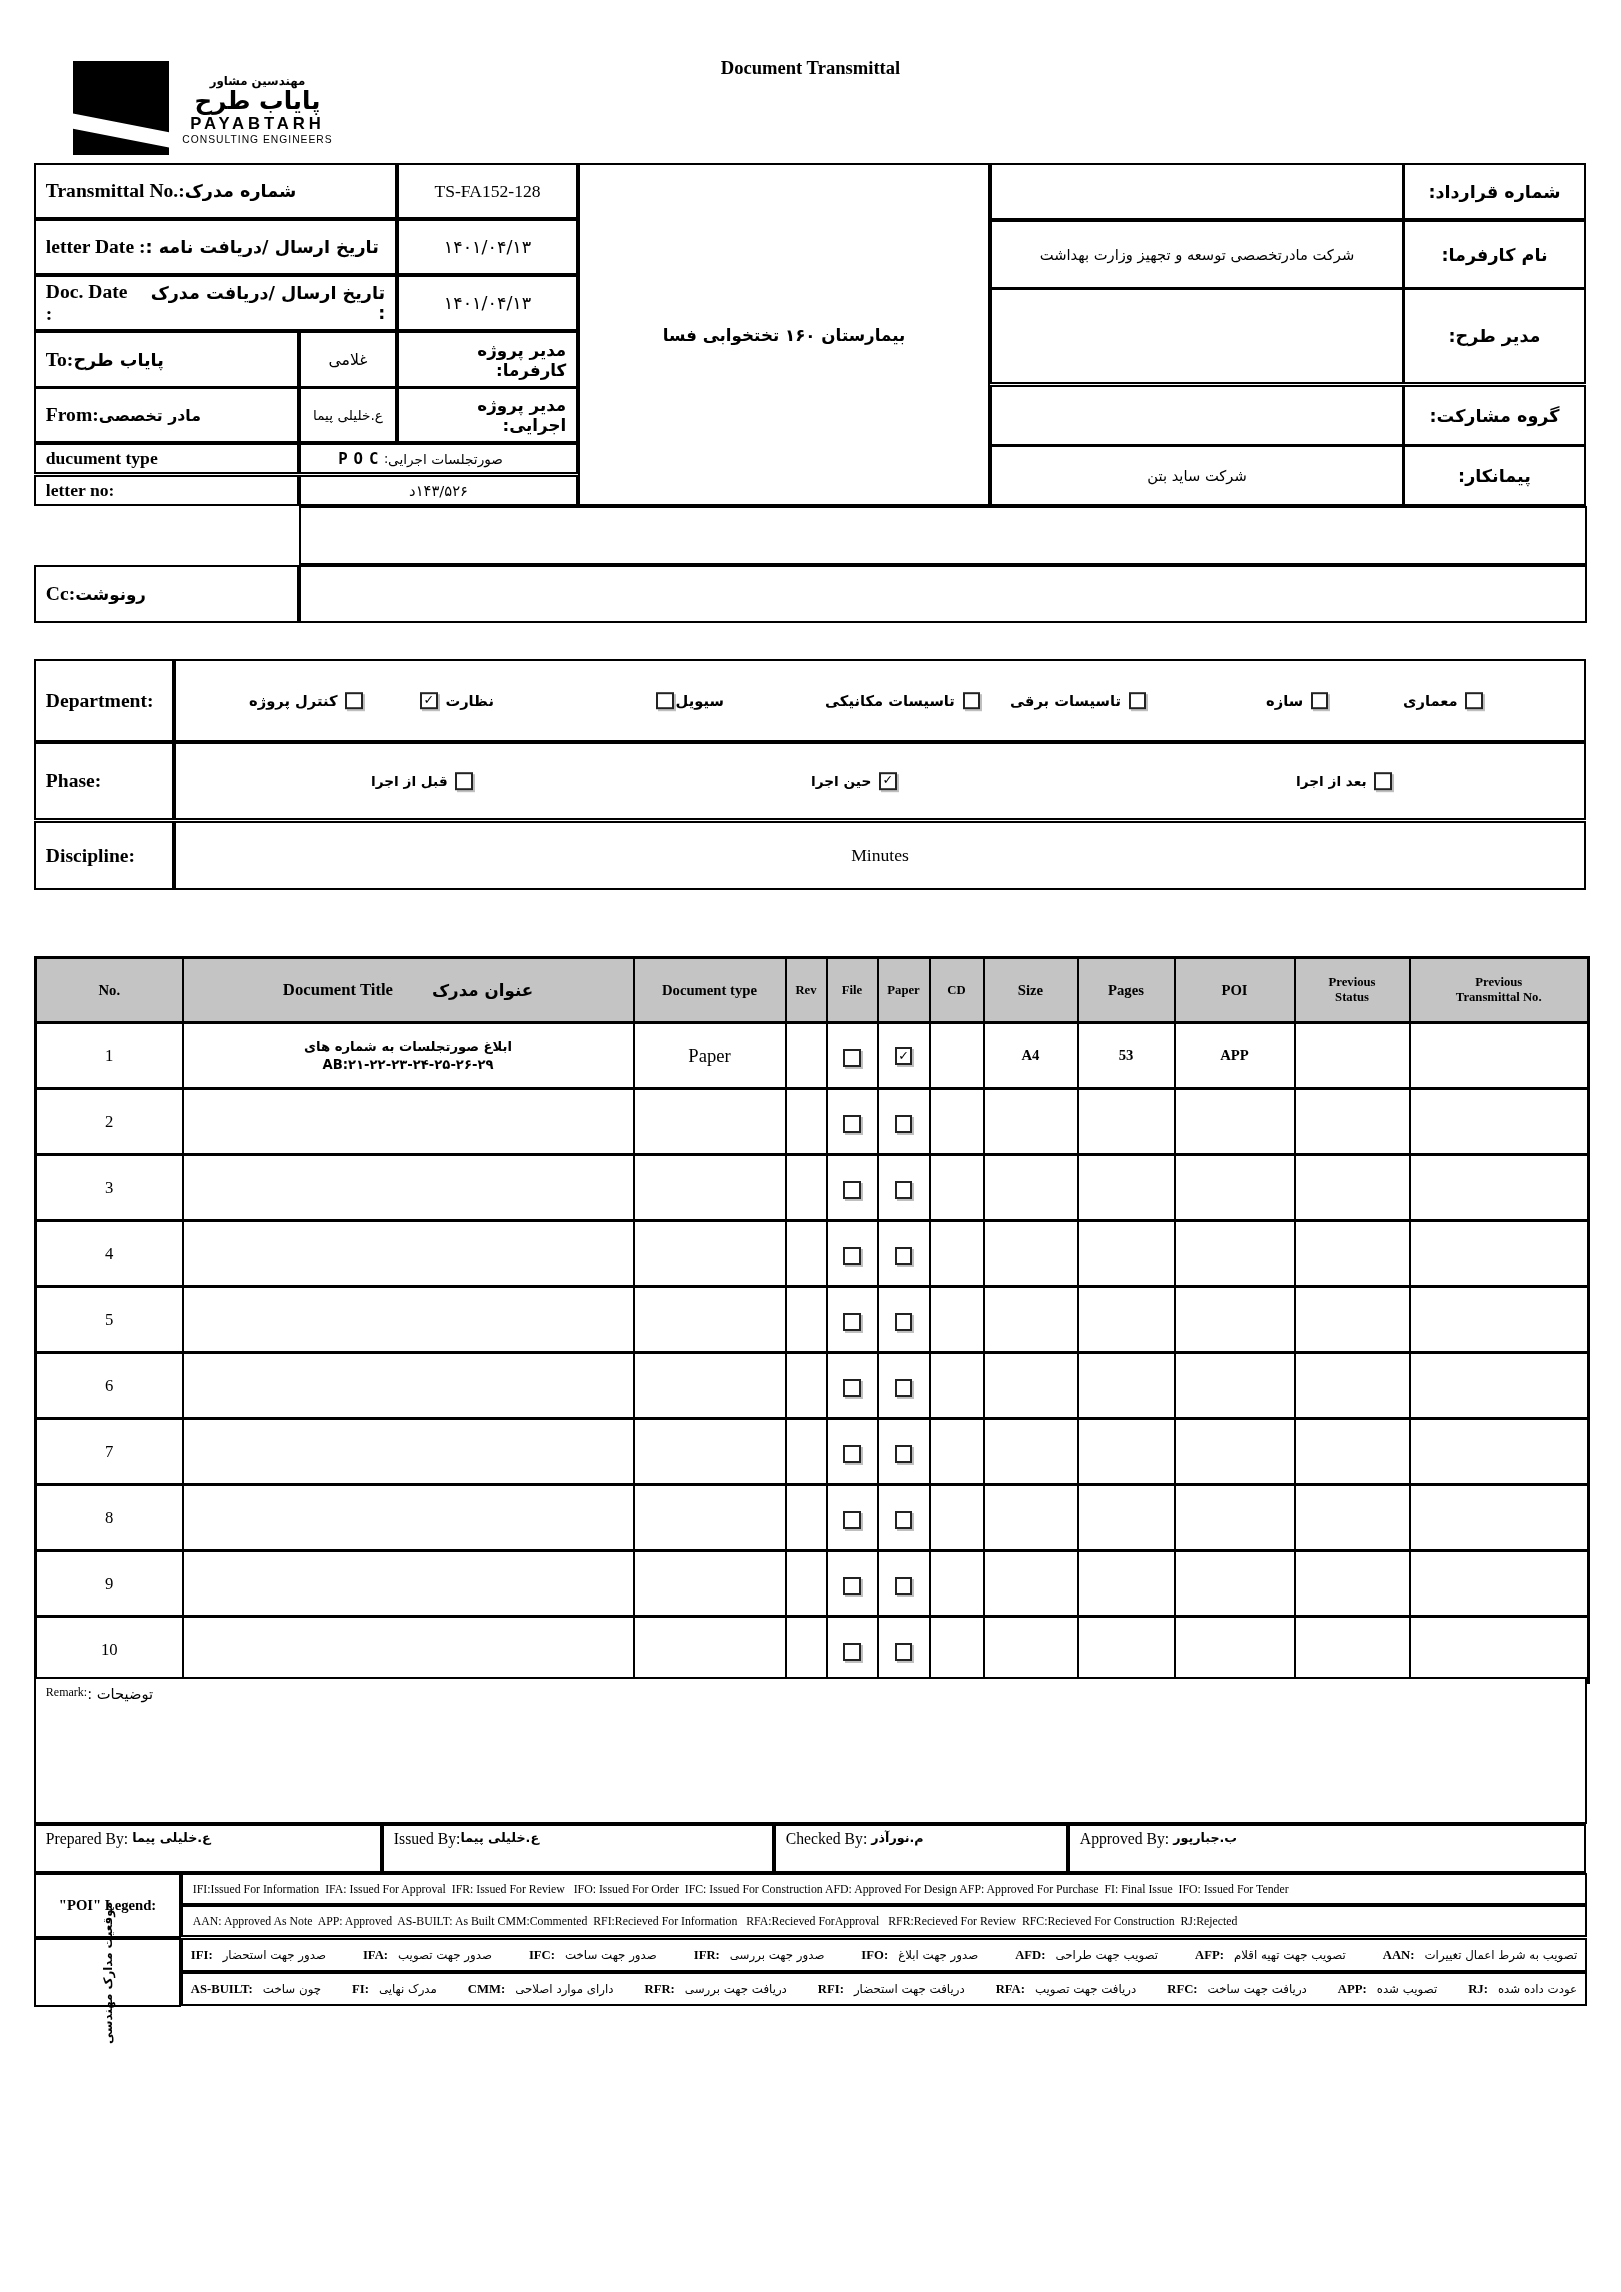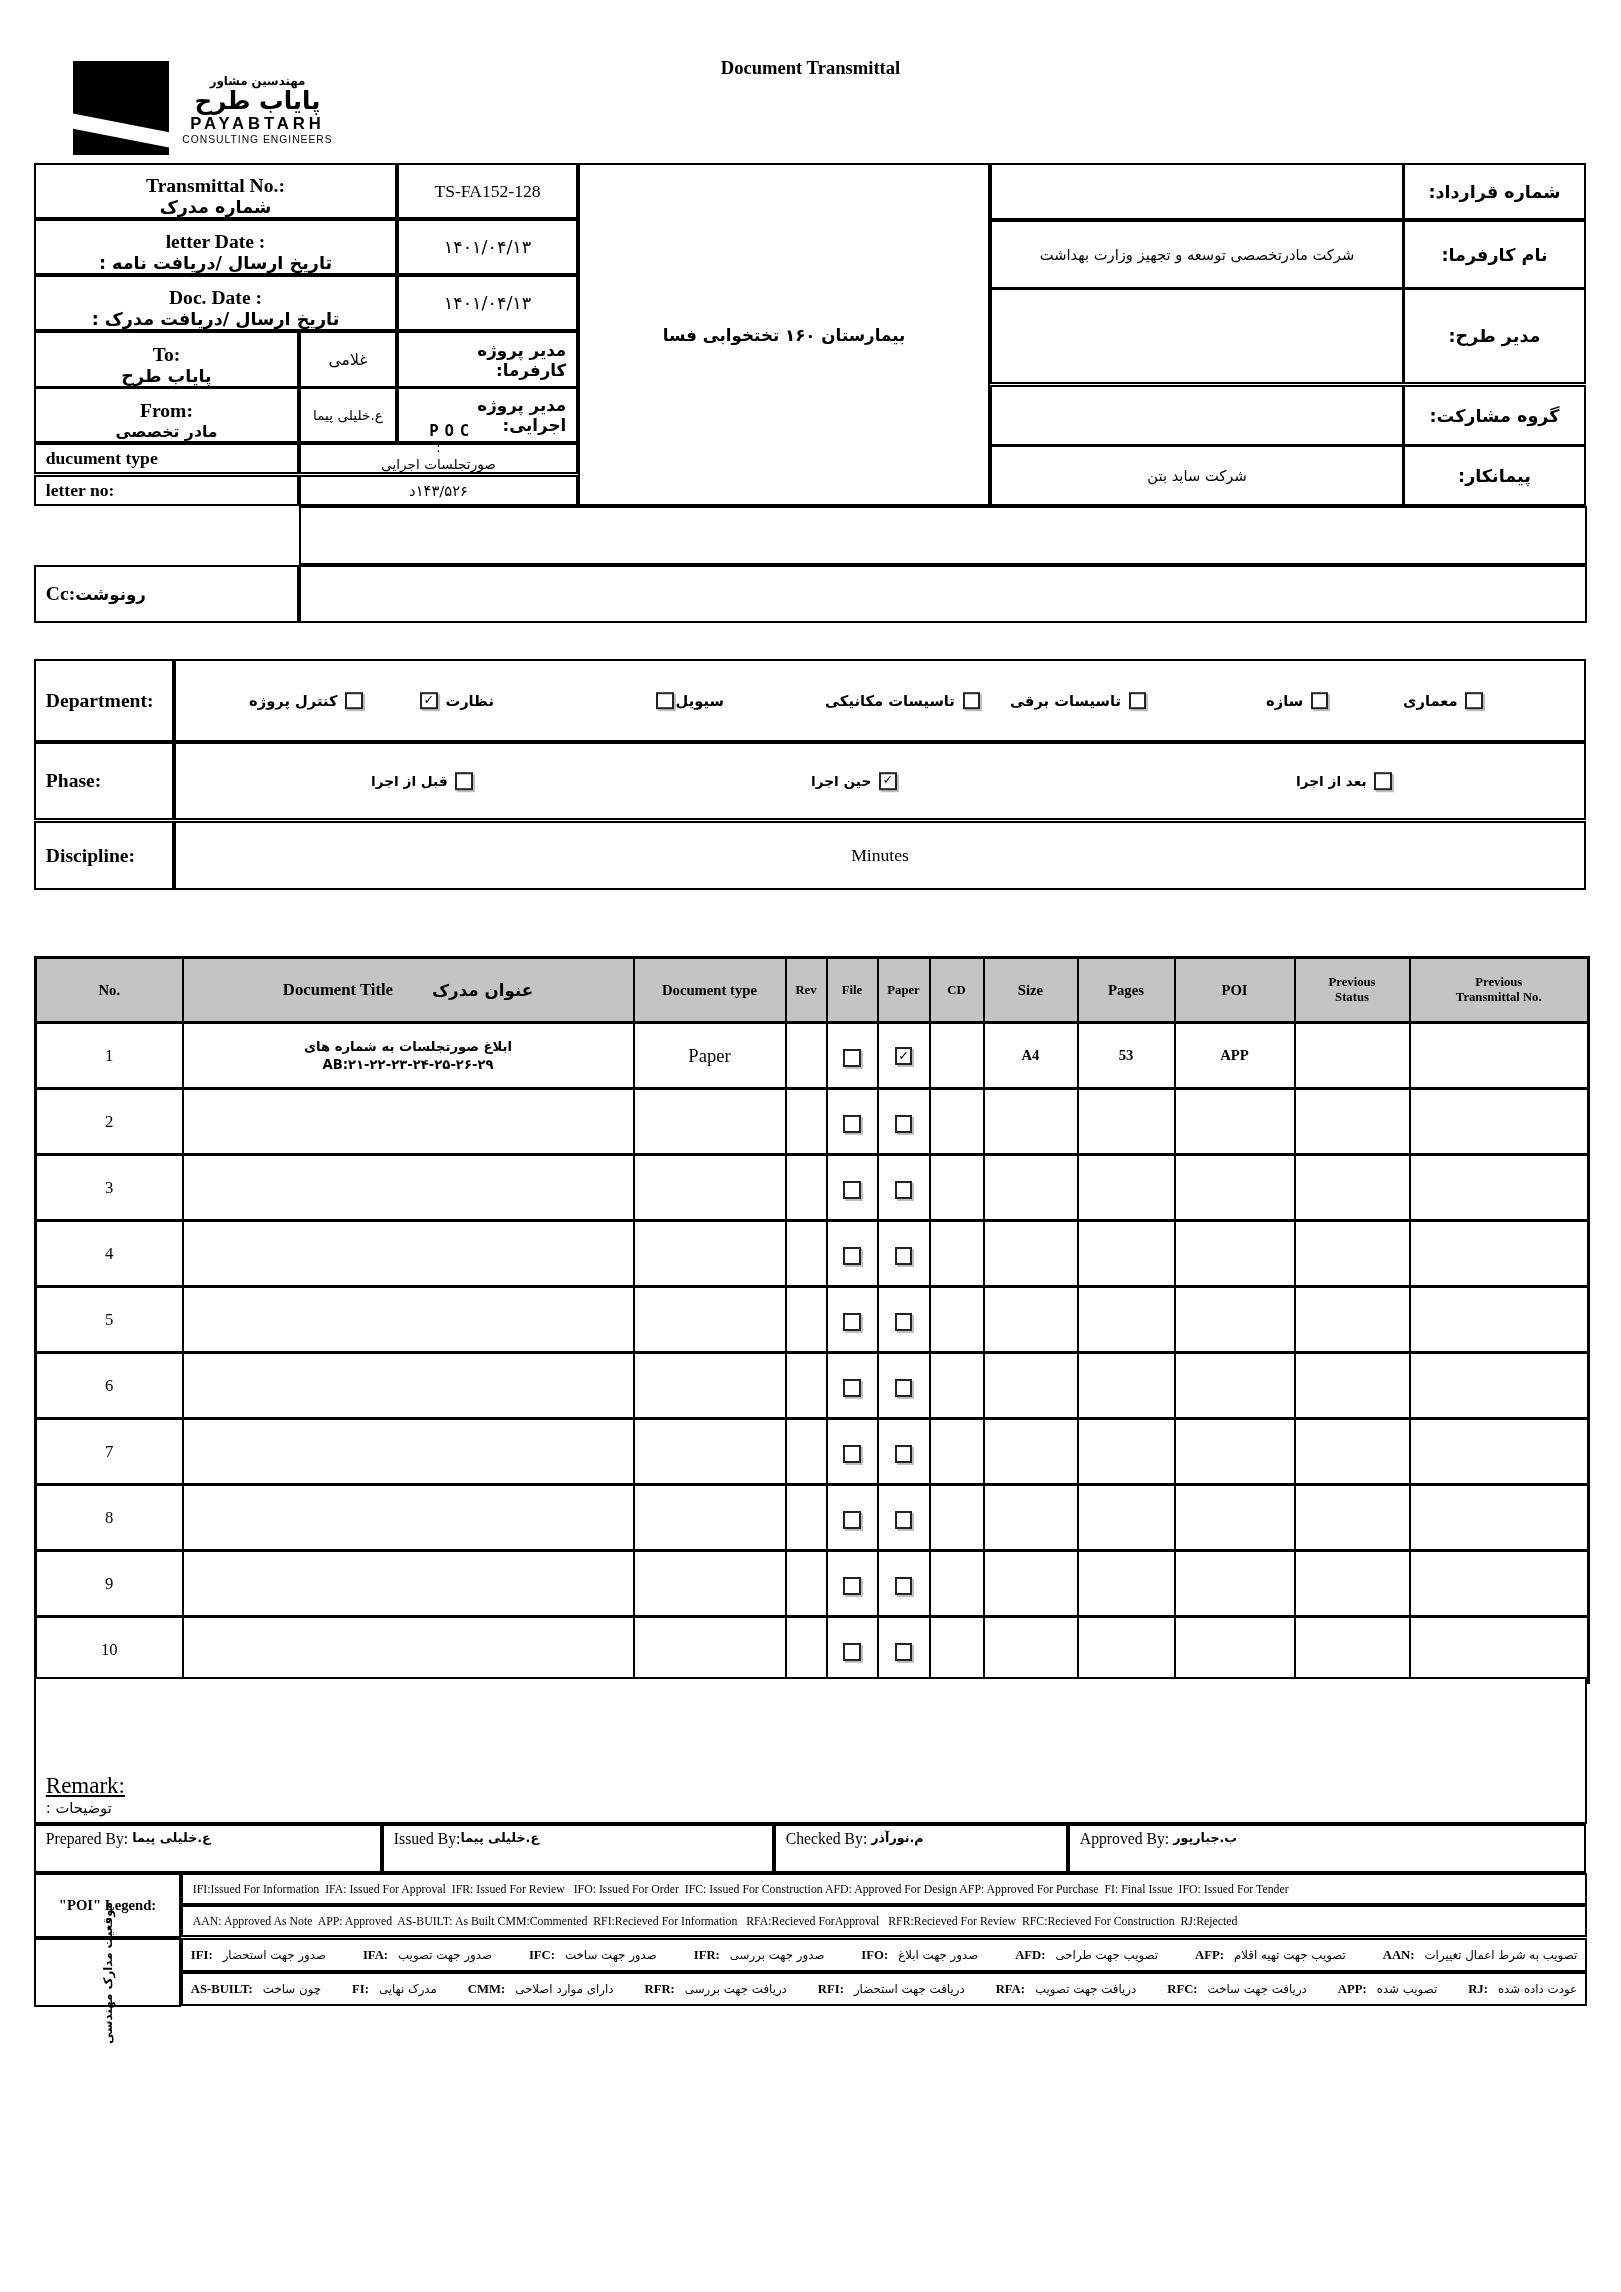--- a/index.html
+++ b/index.html
@@ -9,21 +9,21 @@
     font-family:"Liberation Serif", serif;
   }
   .fa { font-family:"DejaVu Sans", sans-serif; direction:rtl; unicode-bidi:isolate; }
   .ltr { direction:ltr; unicode-bidi:isolate; }
   .sec { position:absolute; }
   .cell {
     position:absolute; box-sizing:border-box; border:2px solid #000;
     display:flex; align-items:center; background:#fff;
   }
   .pad { padding:0 9.8px; }
-  .between { justify-content:flex-end;flex-direction:column; }
+  .between { justify-content:flex-start; }
   .center { justify-content:center; }
   .lblEn { font-weight:bold; font-size:19.6px; }
   .lblFa { font-weight:bold; font-size:17.6px; }
   .val   { font-size:17.6px; }
   .roleFa{ font-weight:bold; font-size:16.7px; }
   
   .logo-box { position:absolute; left:73px; top:61px; width:96px; height:94px; background:#000; overflow:hidden; }
   .logo-swoosh { position:absolute; left:-12%; bottom:17.6px; width:125%; height:14.7px; background:#fff; transform:rotate(11deg); border-radius:3.9px; }
   .brand-text { position:absolute; left:174px; top:74px; width:167px; text-align:center; }
   .brand-fa-top { font-size:11.8px; font-weight:bold; }
@@ -512,21 +512,21 @@
       <td></td>
       <td></td>
     </tr>
   </tbody>
     </table>
 </div>
 
 <div class="sec" style="left:34px; top:1677px; width:1553px; height:329px;">
 
   <div class="cell between remark-cell" style="left:0; top:0; width:1553px; height:147px;">
-    <span style="font-size:23px;text-decoration:underline;">Remark:</span>
+    <span style="font-size:12px;">Remark:</span>
     <span class="fa" style="font-size:14.7px; font-weight:normal;">توضیحات :</span>
   </div>
 
   <div class="cell pad" style="left:0; top:147px; width:348px; height:49px; align-items:flex-start; padding-top:3.9px;">
     <span class="sig-label">Prepared By:</span>&nbsp;
     <span class="sig-name fa">ع.خلیلی پیما</span>
   </div>
   <div class="cell pad" style="left:348px; top:147px; width:392px; height:49px; align-items:flex-start; padding-top:3.9px;">
     <span class="sig-label">Issued By:</span>
     <span class="sig-name fa">ع.خلیلی پیما</span>

